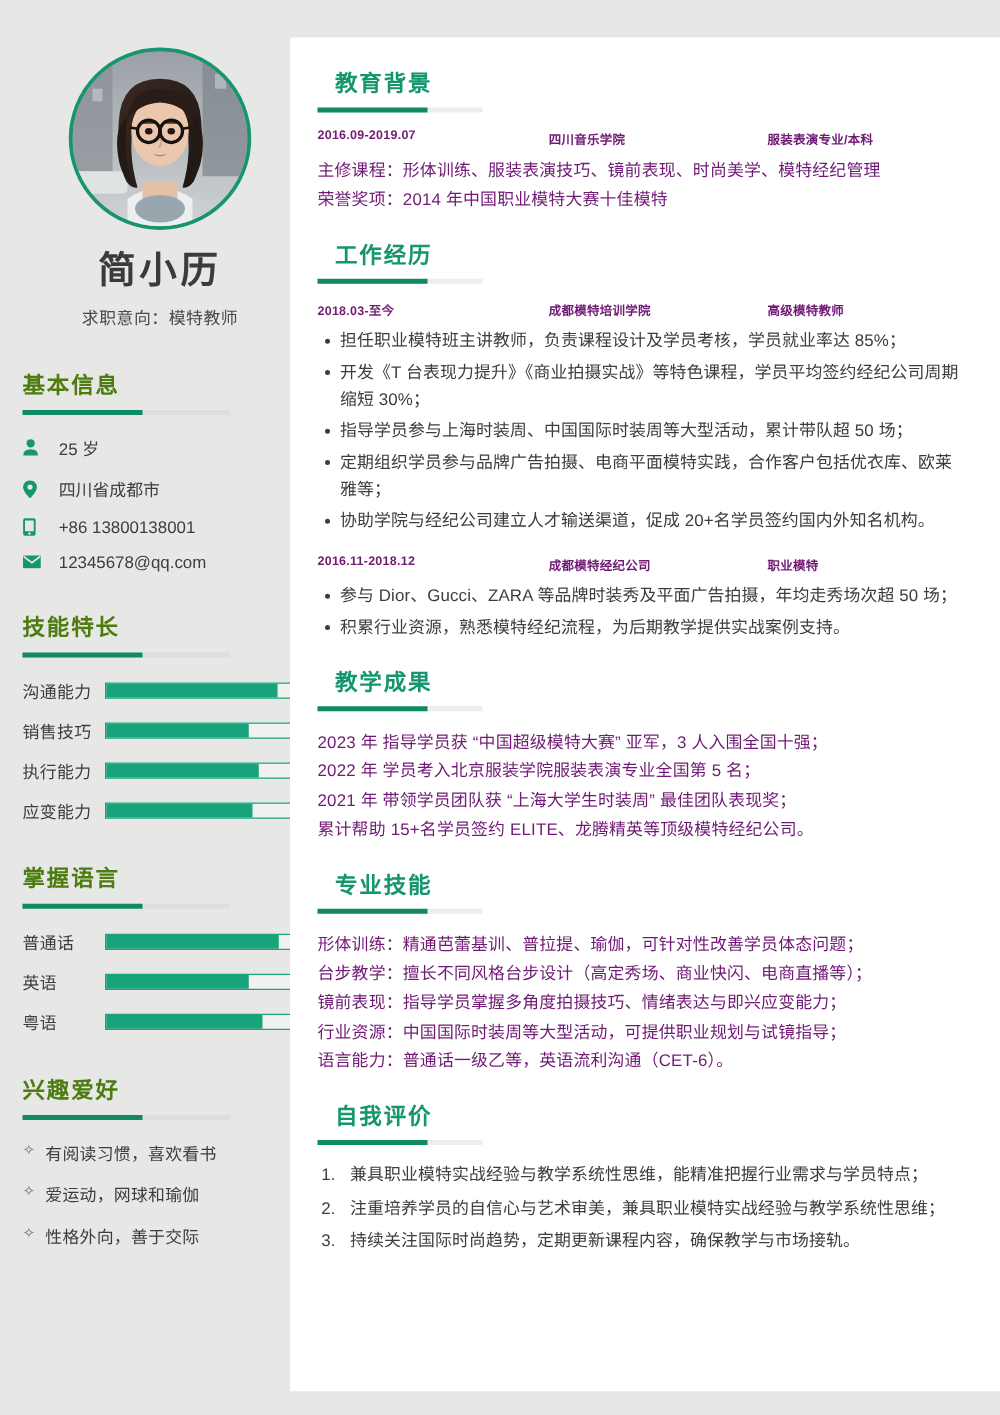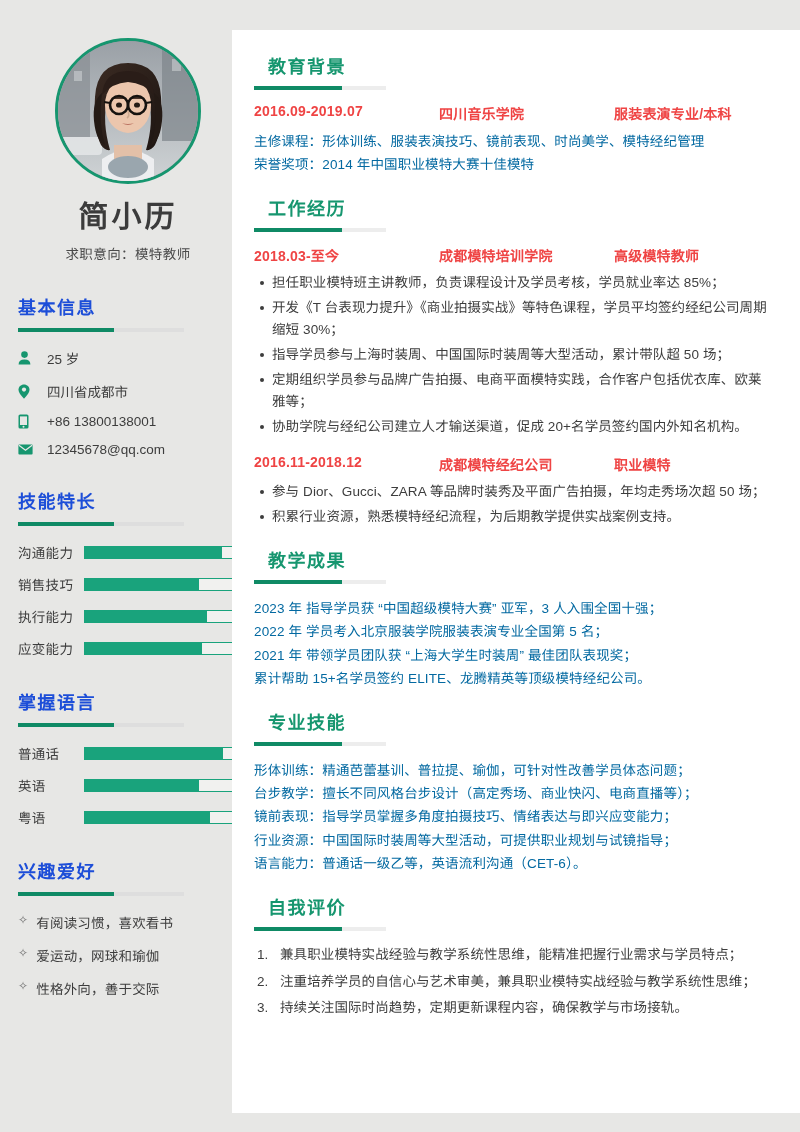--- a/index.html
+++ b/index.html
@@ -68,21 +68,21 @@
     color: #4a4a4a;
     margin-top: 10px;
     letter-spacing: 0.4px;
   }
 
   
   .side-section { margin-top: 30px; }
   .side-h {
     font-size: 18px;
     font-weight: bold;
-    color: #1d4ed8;
+    color: #4d7c0f;
     letter-spacing: 1.5px;
     margin: 0 0 9px 0;
   }
   .side-rule {
     position: relative;
     height: 4px;
     width: 166px;
     background: #dedede;
     margin-bottom: 16px;
   }
@@ -190,33 +190,33 @@
     position: absolute;
     left: 0; top: 0;
     height: 4px;
     width: 88px;
     background: #0f8a65;
   }
 
   
   .entry-head {
     display: flex;
-    font-size: 14px;
+    font-size: 10px;
     font-weight: bold;
-    color: #ef4444;
+    color: #701a75;
     margin-bottom: 7px;
     letter-spacing: 0.2px;
   }
   .eh-date { width: 185px; min-width: 185px; }
   .eh-org  { width: 175px; min-width: 175px; }
   .eh-role { flex: 1; }
 
   .plain-line {
     font-size: 13.5px;
-    color: #0369a1;
+    color: #701a75;
     line-height: 1.72;
     letter-spacing: 0.15px;
   }
 
   ul.bullets {
     margin: 0 0 0 0;
     padding: 0 0 0 18px;
     list-style: none;
   }
   ul.bullets li {

